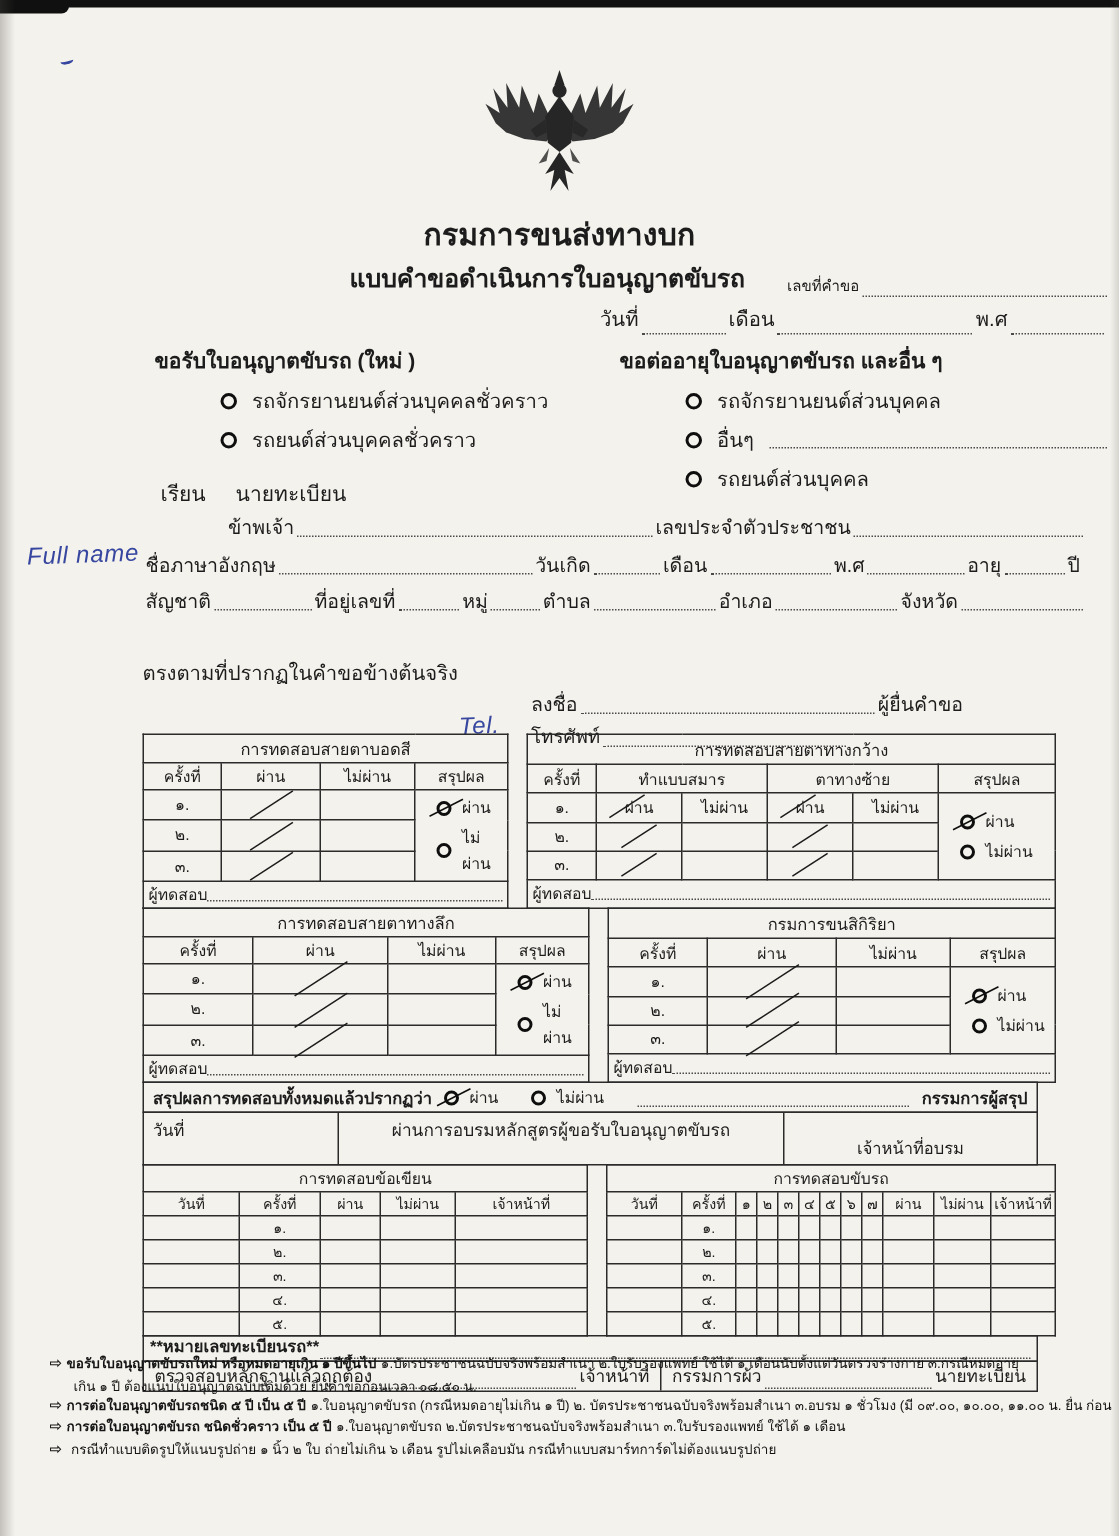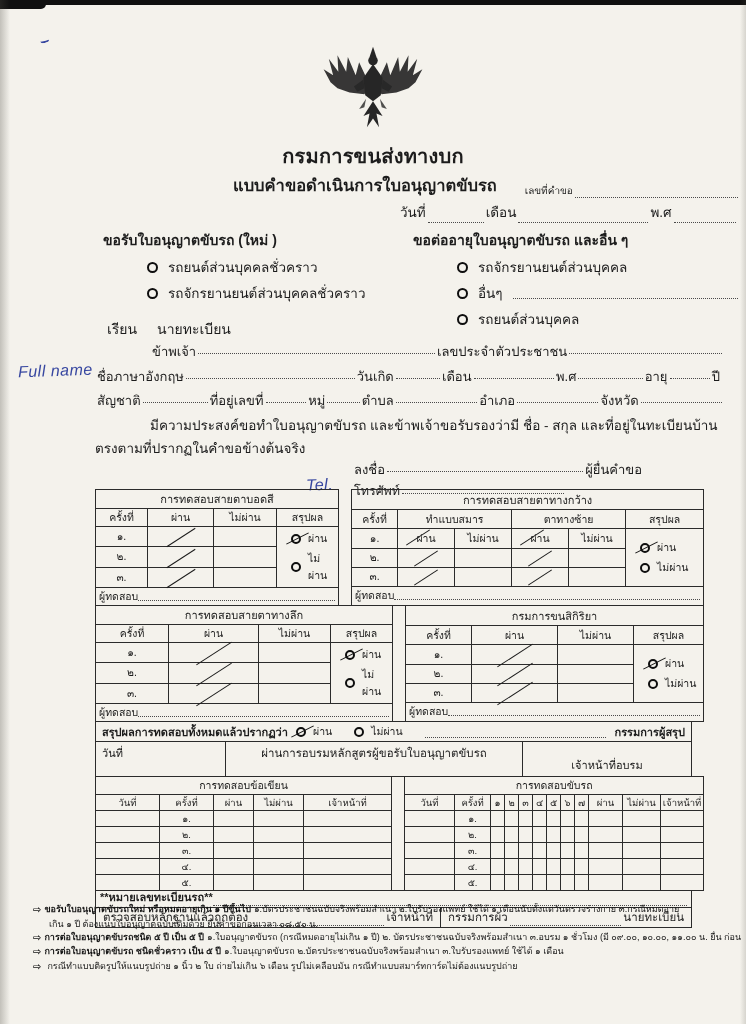--- a/index.html
+++ b/index.html
@@ -11,21 +11,21 @@
   .scan-right{position:absolute;top:0;right:0;width:6px;height:100%;background:linear-gradient(to left,rgba(80,78,70,.18),rgba(80,78,70,0))}
   .blue-mark{position:absolute;left:40px;top:38px;width:9px;height:5px;border-bottom:2px solid #3747a0;border-radius:50%;transform:rotate(-12deg)}
   .emblem{position:absolute;left:50%;top:42px;transform:translateX(-50%)}
   .t-agency{position:absolute;top:140px;left:0;width:100%;text-align:center;font-size:20px;font-weight:bold;letter-spacing:.2px}
   .row-sub{position:absolute;top:172px;left:233px;right:8px;display:flex;align-items:flex-end}
   .t-form{font-size:16.5px;font-weight:bold;white-space:nowrap}
   .row-date{position:absolute;top:201px;left:398px;right:10px;display:flex;align-items:flex-end;font-size:13.5px}
   .lab{white-space:nowrap;padding:0 2px}
   .dt{border-bottom:1.3px dotted #4a4a4a;height:13px;display:inline-block}
   .grow{flex:1 1 auto}
-  .fline{display:flex;align-items:flex-start;font-size:13px}
+  .fline{display:flex;align-items:center;font-size:13px}
   .opt-block{position:absolute;top:229px}
   .opt-new{left:103px;width:300px}
   .opt-renew{left:413px;right:8px}
   .opt-title{font-size:14px;font-weight:bold;margin-bottom:5px;white-space:nowrap}
   .opt-row{display:flex;align-items:center;gap:10px;margin:4px 0 4px 44px;font-size:13.5px}
   .ring{position:relative;width:11px;height:11px;border:2.4px solid #0e0e0e;border-radius:50%;display:inline-block;flex:0 0 auto;background:transparent}
   .ring.struck::after{content:"";position:absolute;left:-9px;top:2px;width:27px;border-top:1.7px solid #0e0e0e;transform:rotate(-27deg)}
   .salute{position:absolute;top:318px;left:107px;display:flex;gap:20px;font-size:14px}
   .pl1{position:absolute;top:341px;left:150px;right:24px}
   .hand{color:#3747a0;font-size:16px;font-style:italic;letter-spacing:.5px;transform:rotate(-2deg)}
@@ -113,25 +113,25 @@
     <span class="lab">เดือน</span>
     <span class="dt" style="width:130px"></span>
     <span class="lab">พ.ศ</span>
     <span class="dt grow"></span>
   </div>
 
   <div class="opt-block opt-new">
     <div class="opt-title">ขอรับใบอนุญาตขับรถ  (ใหม่ )</div>
     <div class="opt-row">
       <span class="ring"></span>
-      <span>รถยนต์ส่วนบุคคลชั่วคราว</span>
+      <span>รถจักรยานยนต์ส่วนบุคคลชั่วคราว</span>
     </div>
     <div class="opt-row">
       <span class="ring"></span>
-      <span>รถจักรยานยนต์ส่วนบุคคลชั่วคราว</span>
+      <span>รถยนต์ส่วนบุคคลชั่วคราว</span>
     </div>
   </div>
   <div class="opt-block opt-renew">
     <div class="opt-title">ขอต่ออายุใบอนุญาตขับรถ และอื่น ๆ</div>
     <div class="opt-row">
       <span class="ring"></span>
       <span>รถจักรยานยนต์ส่วนบุคคล</span>
     </div>
     <div class="opt-row" style="display:flex">
       <span class="ring"></span>
@@ -176,21 +176,20 @@
     <span class="dt" style="flex:.5"></span>
     <span class="lab">หมู่</span>
     <span class="dt" style="flex:.4"></span>
     <span class="lab">ตำบล</span>
     <span class="dt" style="flex:1"></span>
     <span class="lab">อำเภอ</span>
     <span class="dt" style="flex:1"></span>
     <span class="lab">จังหวัด</span>
     <span class="dt" style="flex:1"></span>
   </div>
-  <div class="intent1">มีความประสงค์ขอทำใบอนุญาตขับรถ    และข้าพเจ้าขอรับรองว่ามี ชื่อ - สกุล  และที่อยู่ในทะเบียนบ้าน</div>
   <div class="intent2">ตรงตามที่ปรากฏในคำขอข้างต้นจริง</div>
   <div class="fline signline">
     <span class="lab">ลงชื่อ</span>
     <span class="dt grow"></span>
     <span class="lab">ผู้ยื่นคำขอ</span>
   </div>
   <div class="hand hand-tel">Tel.</div>
   <div class="fline telline" style="font-size:12.5px">
     <span class="lab">โทรศัพท์</span>
     <span class="dt grow"></span>

